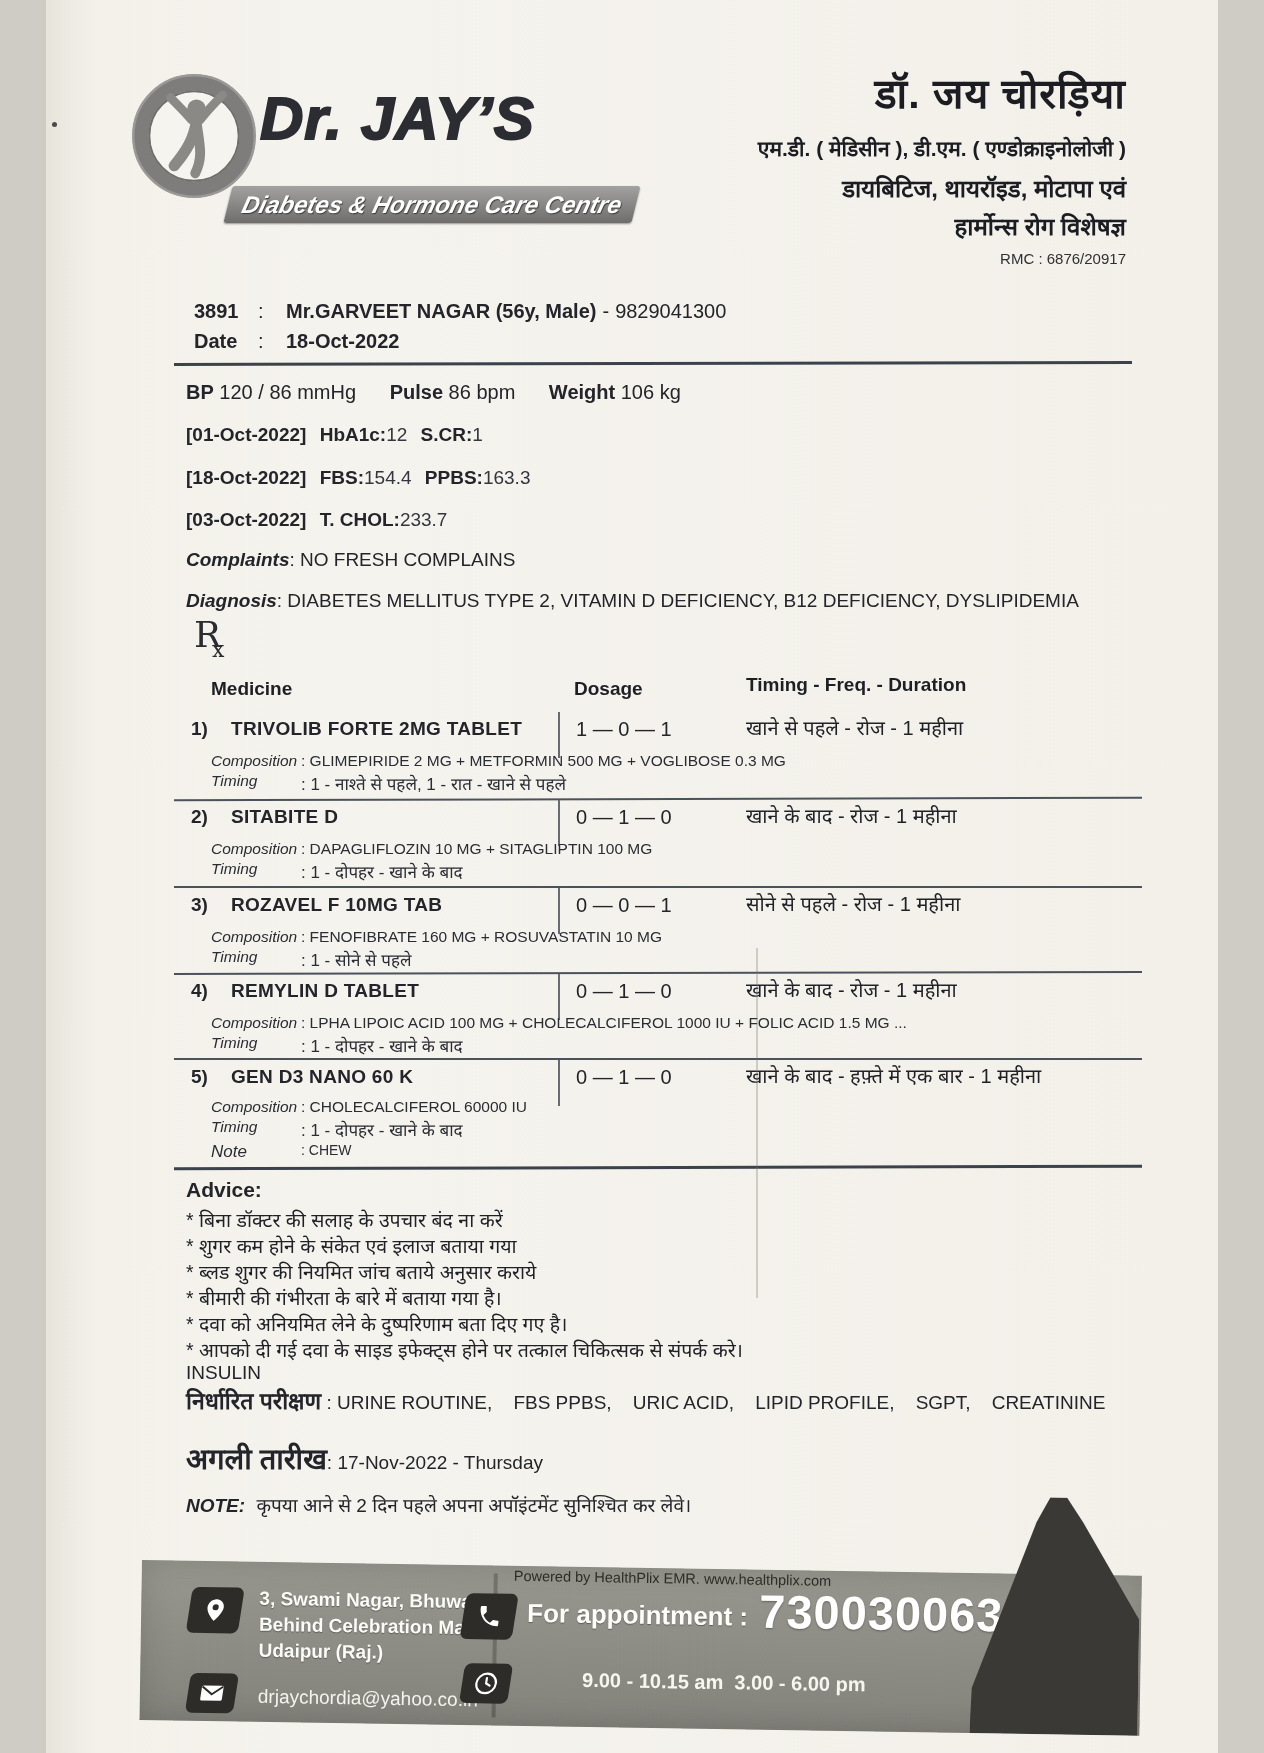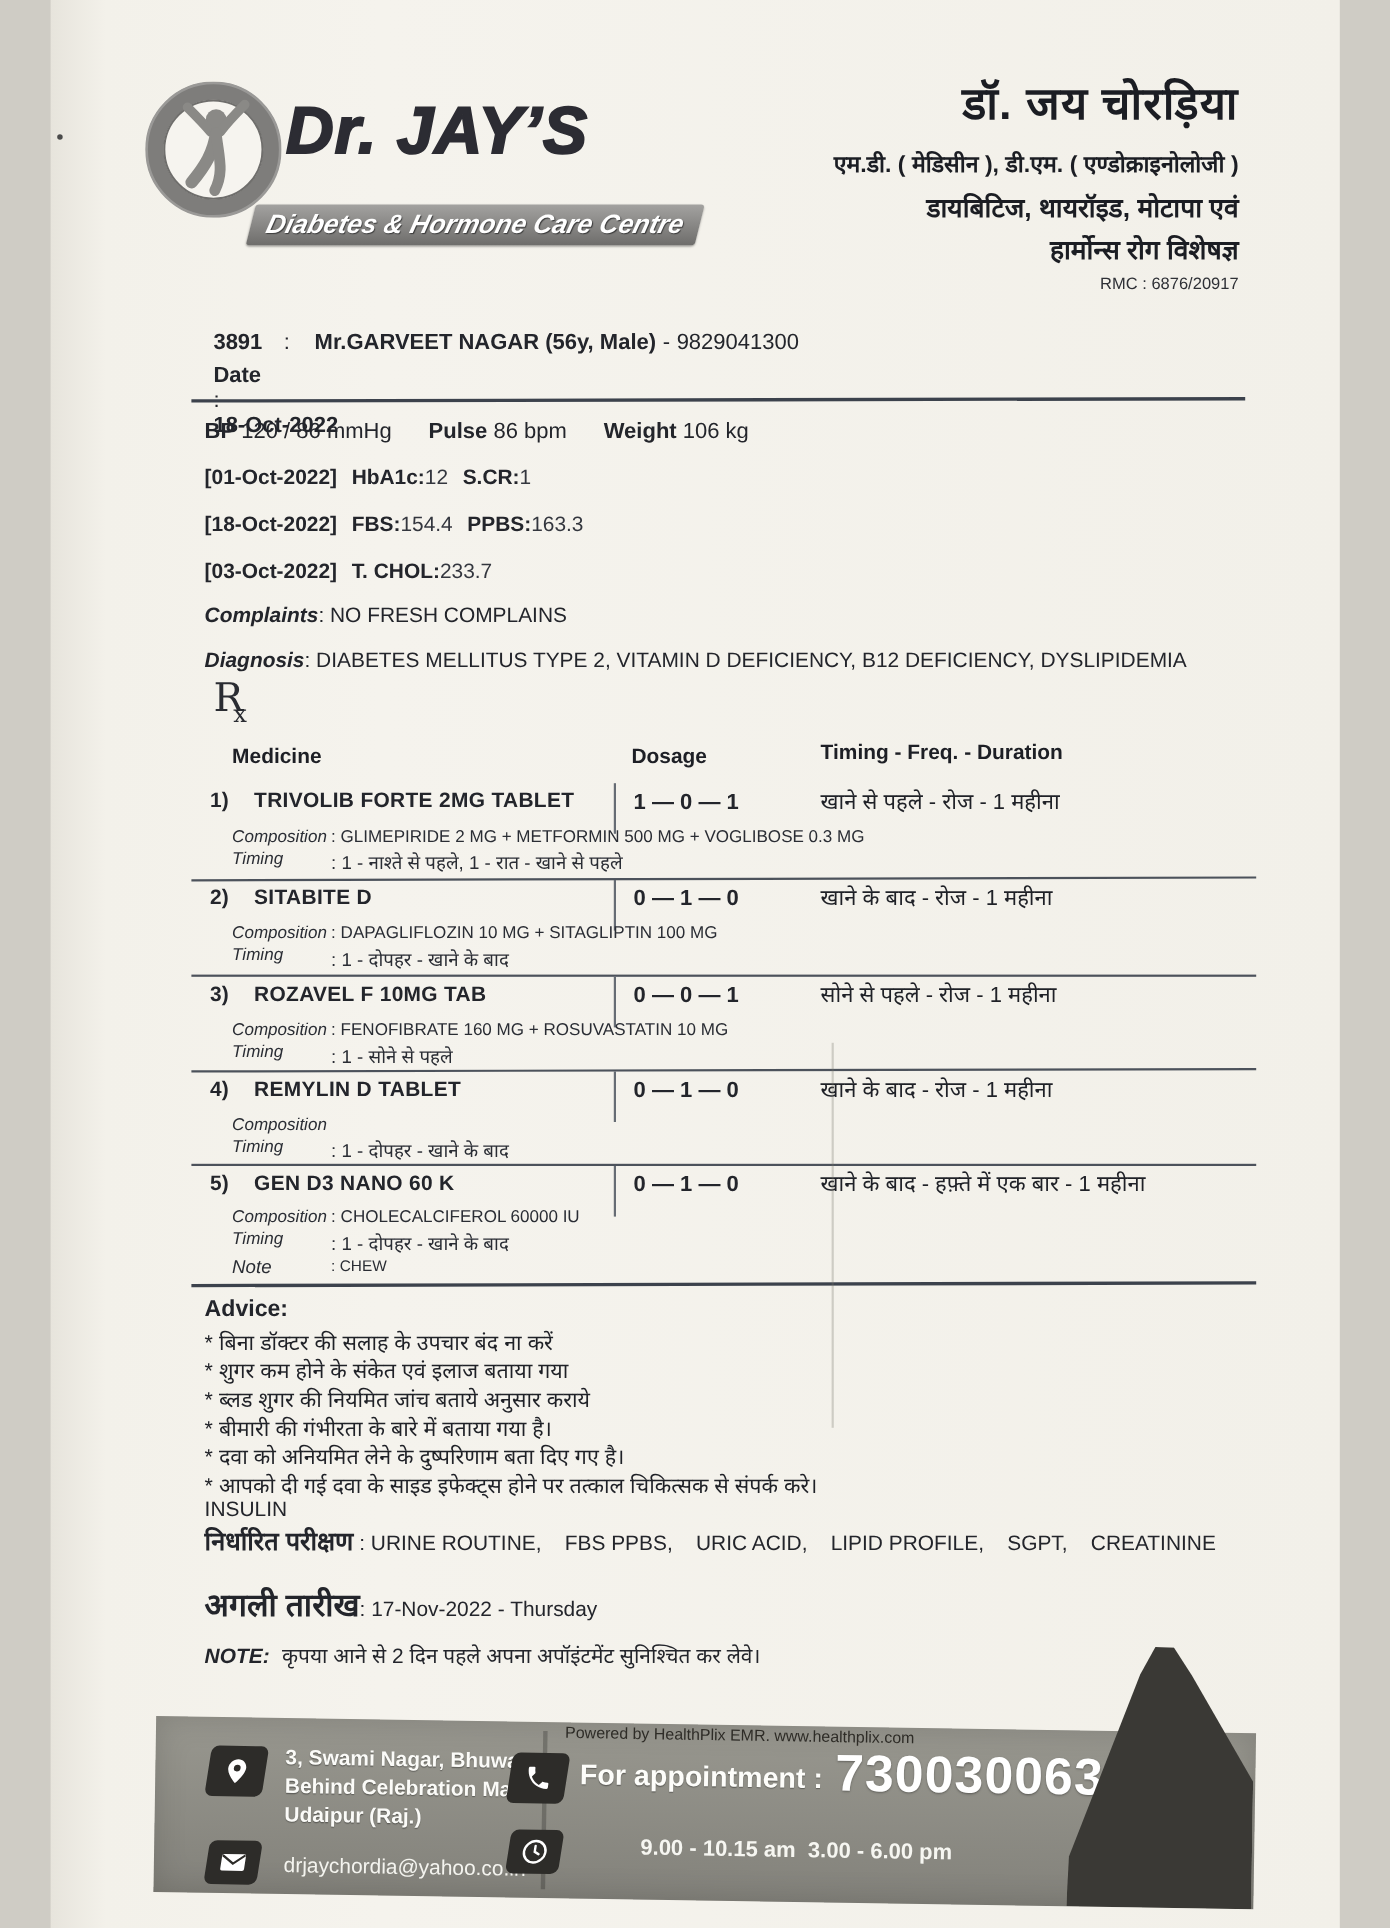--- a/index.html
+++ b/index.html
@@ -45,21 +45,21 @@
 
   
   .rx { left:148px; top:614px; font-family:"DejaVu Serif","Liberation Serif",serif; color:#2a2c32; }
   .rx-r { font-size:36px; }
   .rx-x { font-size:22px; margin-left:-9px; vertical-align:-10px; display:inline-block; }
 
   
   .thead { font-size:19px; font-weight:bold; color:#1d1f25; }
   .med-num { left:145px; font-size:19px; font-weight:bold; }
   .med-name { left:185px; font-size:19px; font-weight:bold; letter-spacing:.3px; }
-  .med-dos { left:530px; font-size:20px; font-weight:bold; }
+  .med-dos { left:530px; font-size:20px; font-weight:normal; }
   .med-tim { left:700px; font-size:20px; color:#1f2127; }
   .sub-row { left:165px; display:flex; font-size:15.5px; color:#2a2d34; }
   .sub-lbl { width:90px; font-style:italic; }
   .sub-val { white-space:pre-wrap;text-align:right; }
   .sub-val.hi { font-size:17px; }
   .vsep { width:2px; height:46px; left:512px; background:#666c74; }
   .medrule { left:128px; width:968px; height:2px; background:#4c525b; }
 
   
   .advice-title { left:140px; top:1166px; font-size:21px; font-weight:bold; }
@@ -128,21 +128,21 @@
     <div class="doc-rmc">RMC : 6876/20917</div>
   </div>
 
   <div class="abs pt-row" style="top:300px;">
     <span class="pt-key">3891</span>
     <span class="pt-colon">:</span>
     <span class="b">Mr.GARVEET NAGAR (56y, Male)</span>
     <span style="margin:0 6px;">-</span>
     <span>9829041300</span>
   </div>
-  <div class="abs pt-row" style="top:330px;flex-direction:column;">
+  <div class="abs pt-row" style="top:330px;">
     <span class="pt-key">Date</span>
     <span class="pt-colon">:</span>
     <span class="b">18-Oct-2022</span>
   </div>
   <div class="abs rule" style="top:362px;height:3px;transform:rotate(-.12deg);"></div>
 
   <div class="abs vitals">
     <span class="b">BP</span>
     <span>120 / 86 mmHg</span><span class="gap"></span>
     <span class="b">Pulse</span>
@@ -226,20 +226,21 @@
   </div>
   <div class="abs medrule" style="top:972px;transform:rotate(-.12deg);"></div>
 
   <div class="abs med-num" style="top:980px;">4)</div>
   <div class="abs med-name" style="top:980px;">REMYLIN D TABLET</div>
   <div class="abs vsep" style="top:974px;"></div>
   <div class="abs med-dos" style="top:980px;">0 — 1 — 0</div>
   <div class="abs med-tim" style="top:976px;">खाने के बाद - रोज - 1 महीना</div>
   <div class="abs sub-row" style="top:1014px;">
     <span class="sub-lbl">Composition</span>
+    <span class="sub-val">: LPHA LIPOIC ACID 100 MG + CHOLECALCIFEROL 1000 IU + FOLIC ACID 1.5 MG ...</span>
   </div>
   <div class="abs sub-row" style="top:1034px;">
     <span class="sub-lbl">Timing</span>
     <span class="sub-val hi">: 1 - दोपहर - खाने के बाद</span>
   </div>
   <div class="abs medrule" style="top:1058px;"></div>
 
   <div class="abs med-num" style="top:1066px;">5)</div>
   <div class="abs med-name" style="top:1066px;">GEN D3 NANO 60 K</div>
   <div class="abs vsep" style="top:1060px;"></div>

